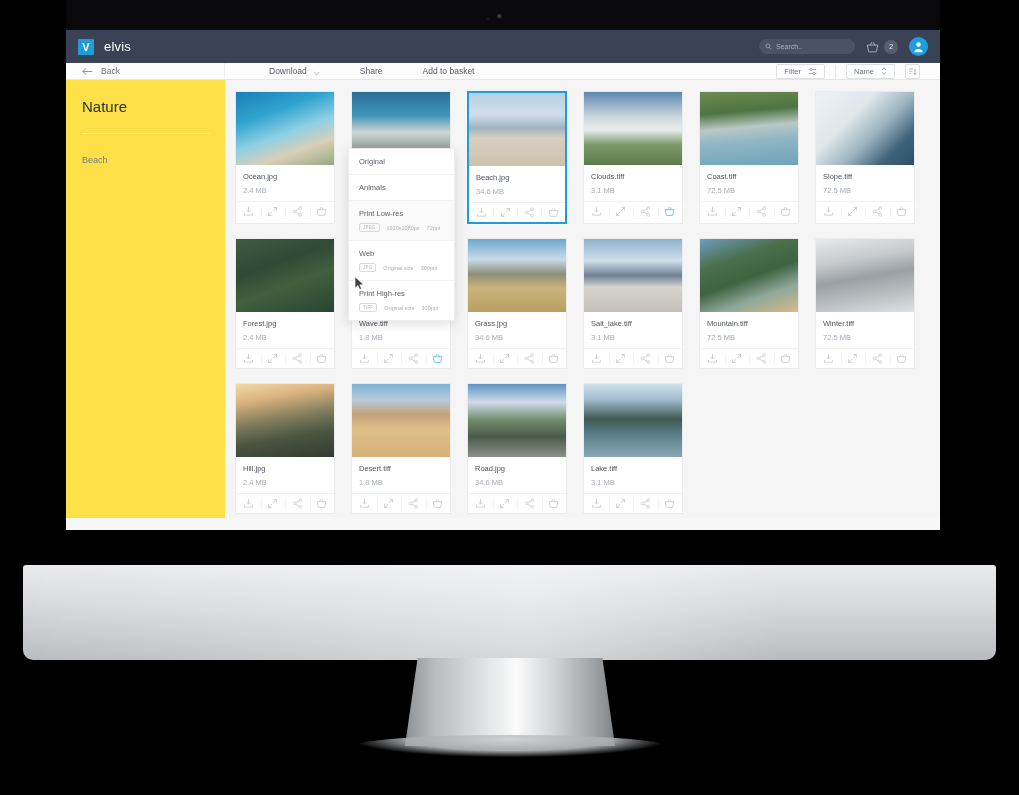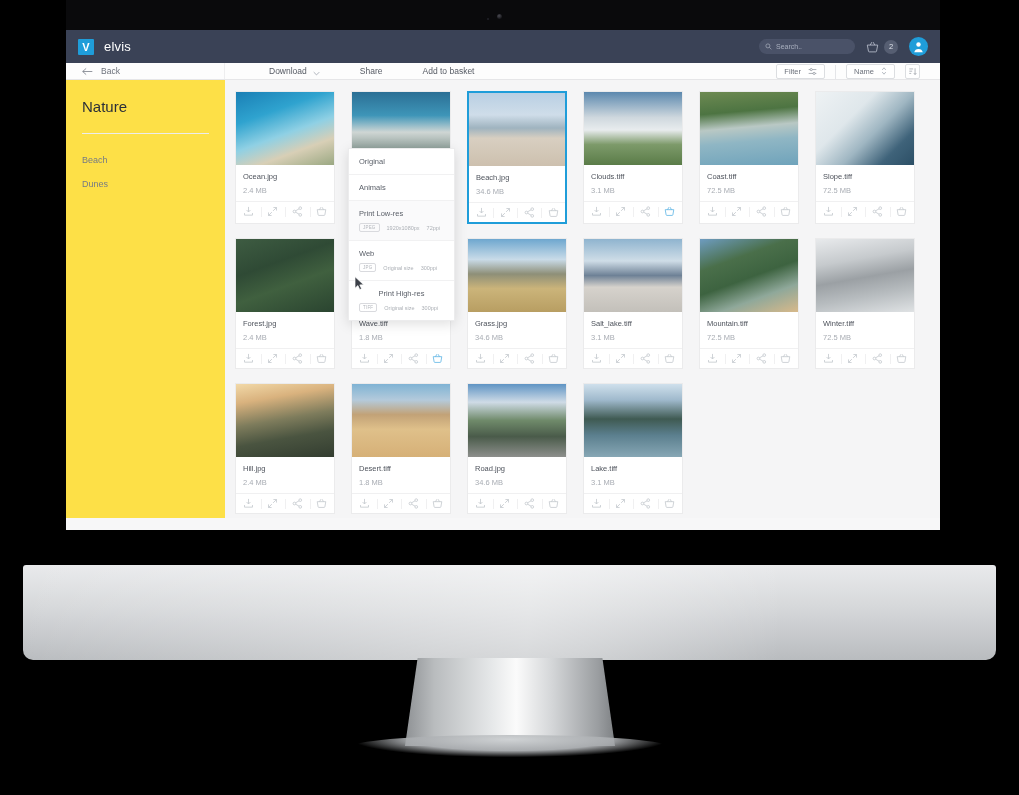--- a/index.html
+++ b/index.html
@@ -142,21 +142,21 @@
   }
 
   
   .dropdown {
     position: absolute; left: 123px; top: 68px; width: 107px;
     background: #fff; border: 1px solid #ececed;
     box-shadow: 0 3px 12px rgba(0,0,0,.13);
     z-index: 30;
   }
   .dd-row { padding: 8px 10px; border-bottom: 1px solid #f1f1f2; }
-  .dd-row:last-child { border-bottom: none; text-align: center; }
+  .dd-row:last-child { border-bottom: none; }
   .dd-row.hover { background: #fafafb; }
   .dd-title { font-size: 7.5px; color: #5a5f68; }
   .dd-sub { display: flex; align-items: center; gap: 7px; margin-top: 5px; }
   .dd-badge {
     border: 1px solid #d9dade; border-radius: 2px; color: #b3b6bc;
     font-size: 4.5px; padding: 1px 3px; letter-spacing: .2px;
   }
   .dd-meta { font-size: 5.5px; color: #acb0b6; }
   .cursor-arrow { position: absolute; left: 129px; top: 196px; z-index: 40; }
 </style>
@@ -253,21 +253,20 @@
         </div>
       </div>
     </div>
 
     <div class="body-row">
       <div class="sidebar">
         <h1>Nature</h1>
         <div class="side-rule"></div>
         <div id="sidebar-items">
             <div class="side-item"><span>Beach</span></div>
-            <div class="side-item"><span>Dunes</span></div>
           </div>
       </div>
 
       <div class="content">
         <div class="grid" id="asset-grid">
             <div class="card">
               <div class="thumb" style="background: linear-gradient(160deg, rgb(26, 127, 181) 0%, rgb(47, 163, 207) 30%, rgb(143, 208, 228) 55%, rgb(216, 207, 182) 75%, rgb(154, 168, 130) 100%);"></div>
               <div class="card-meta">
                 <div class="card-name">Ocean.jpg</div>
                 <div class="card-size">2.4 MB</div>

